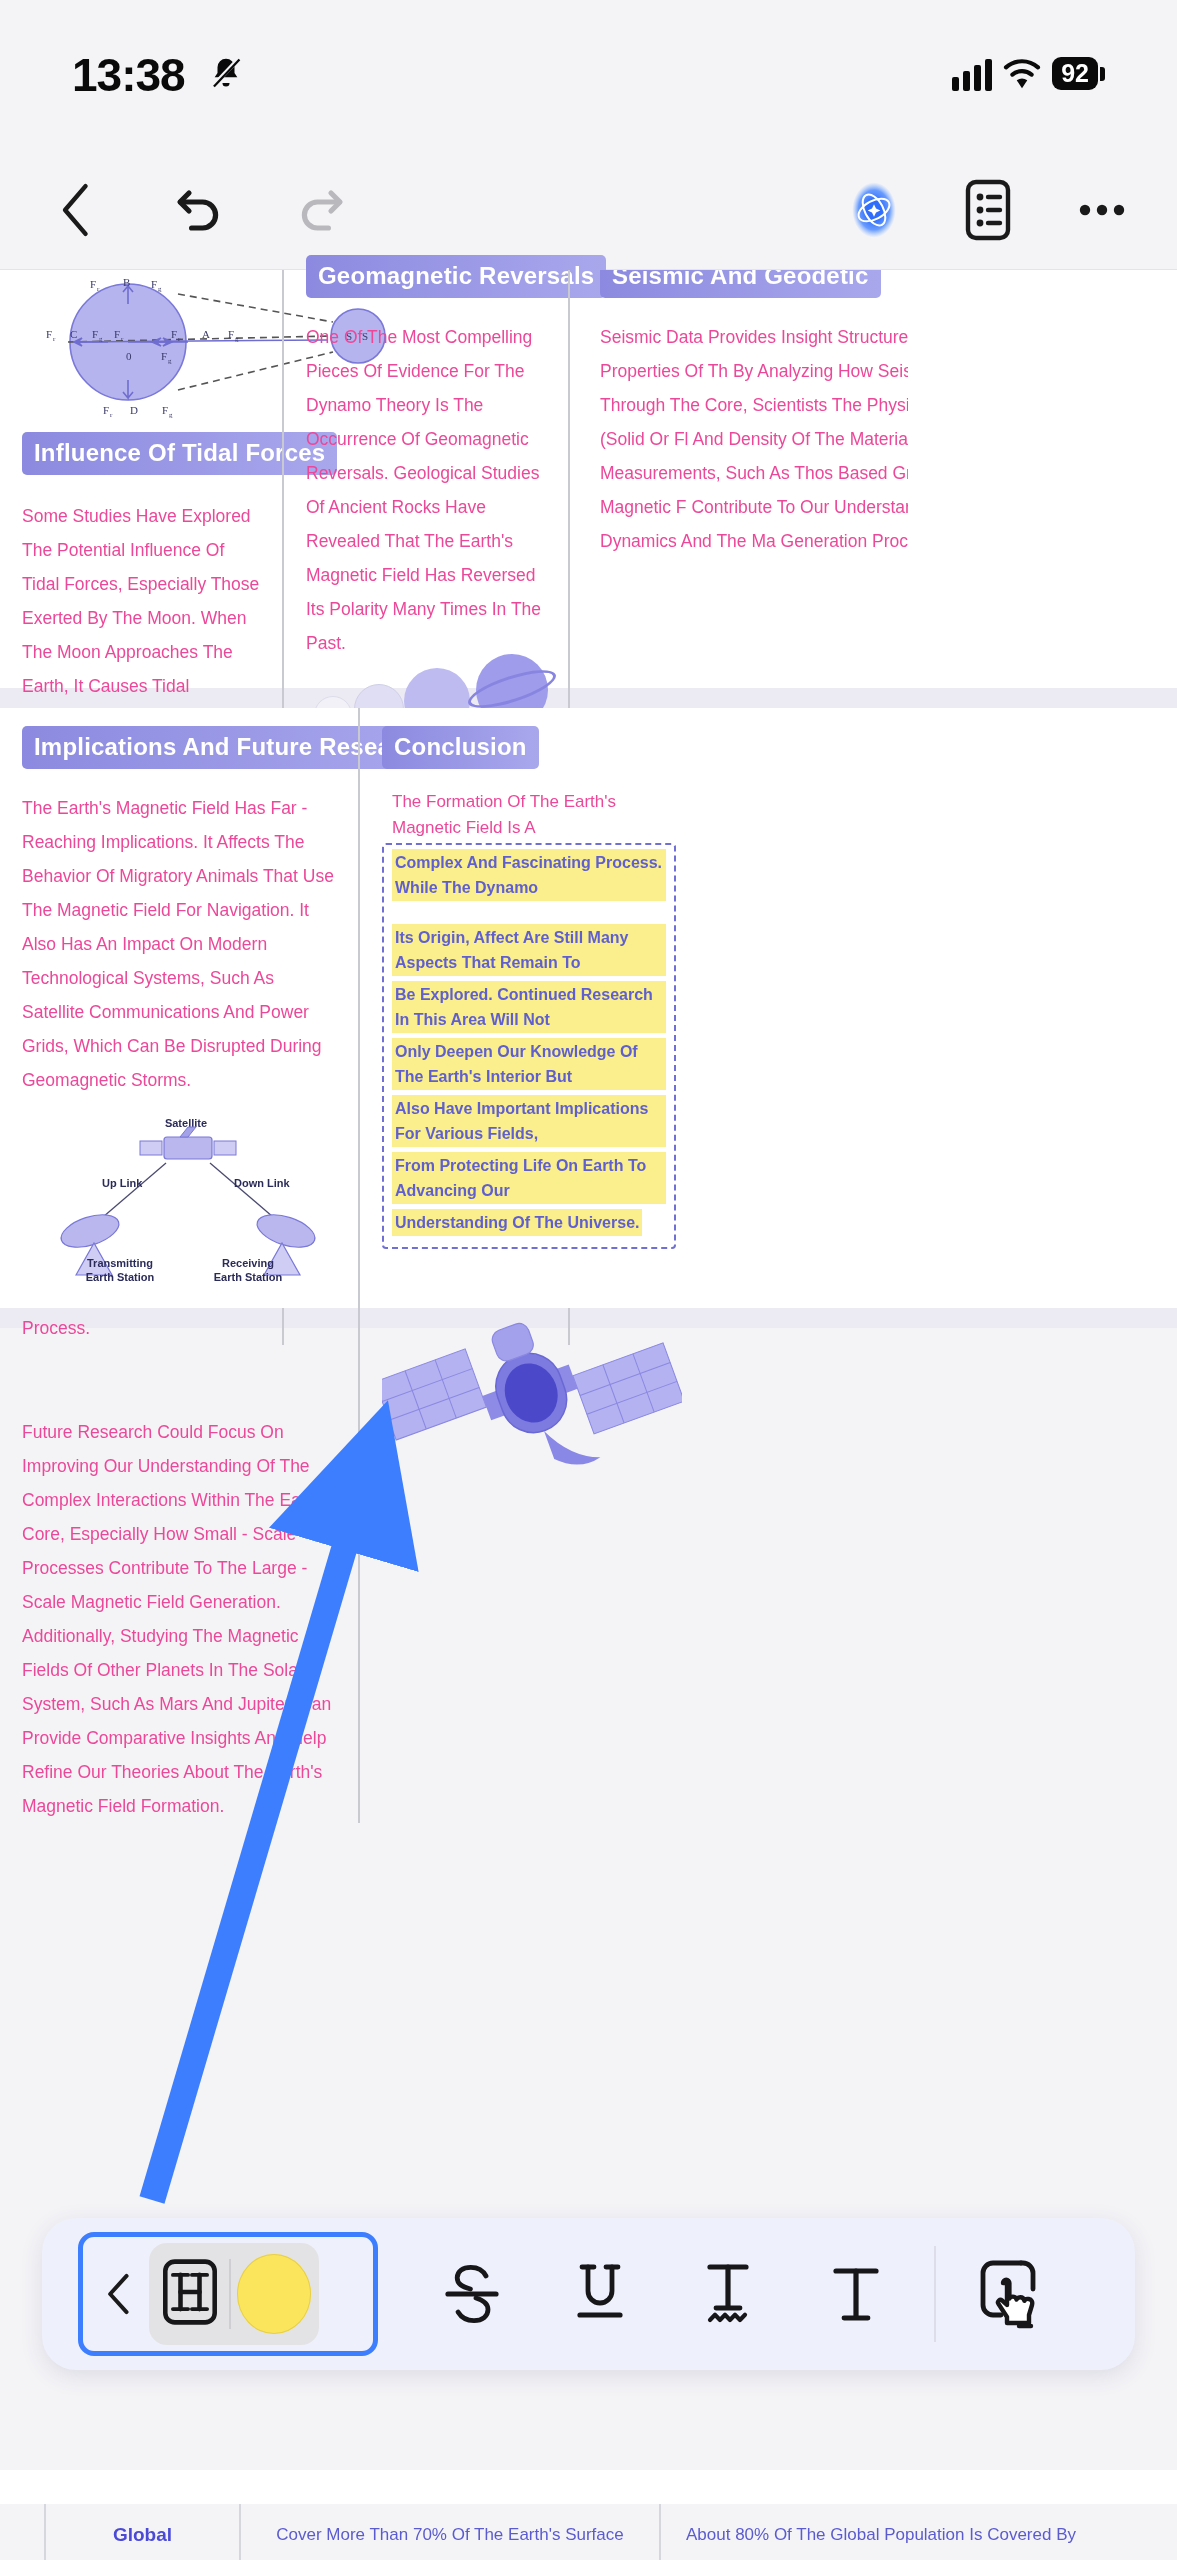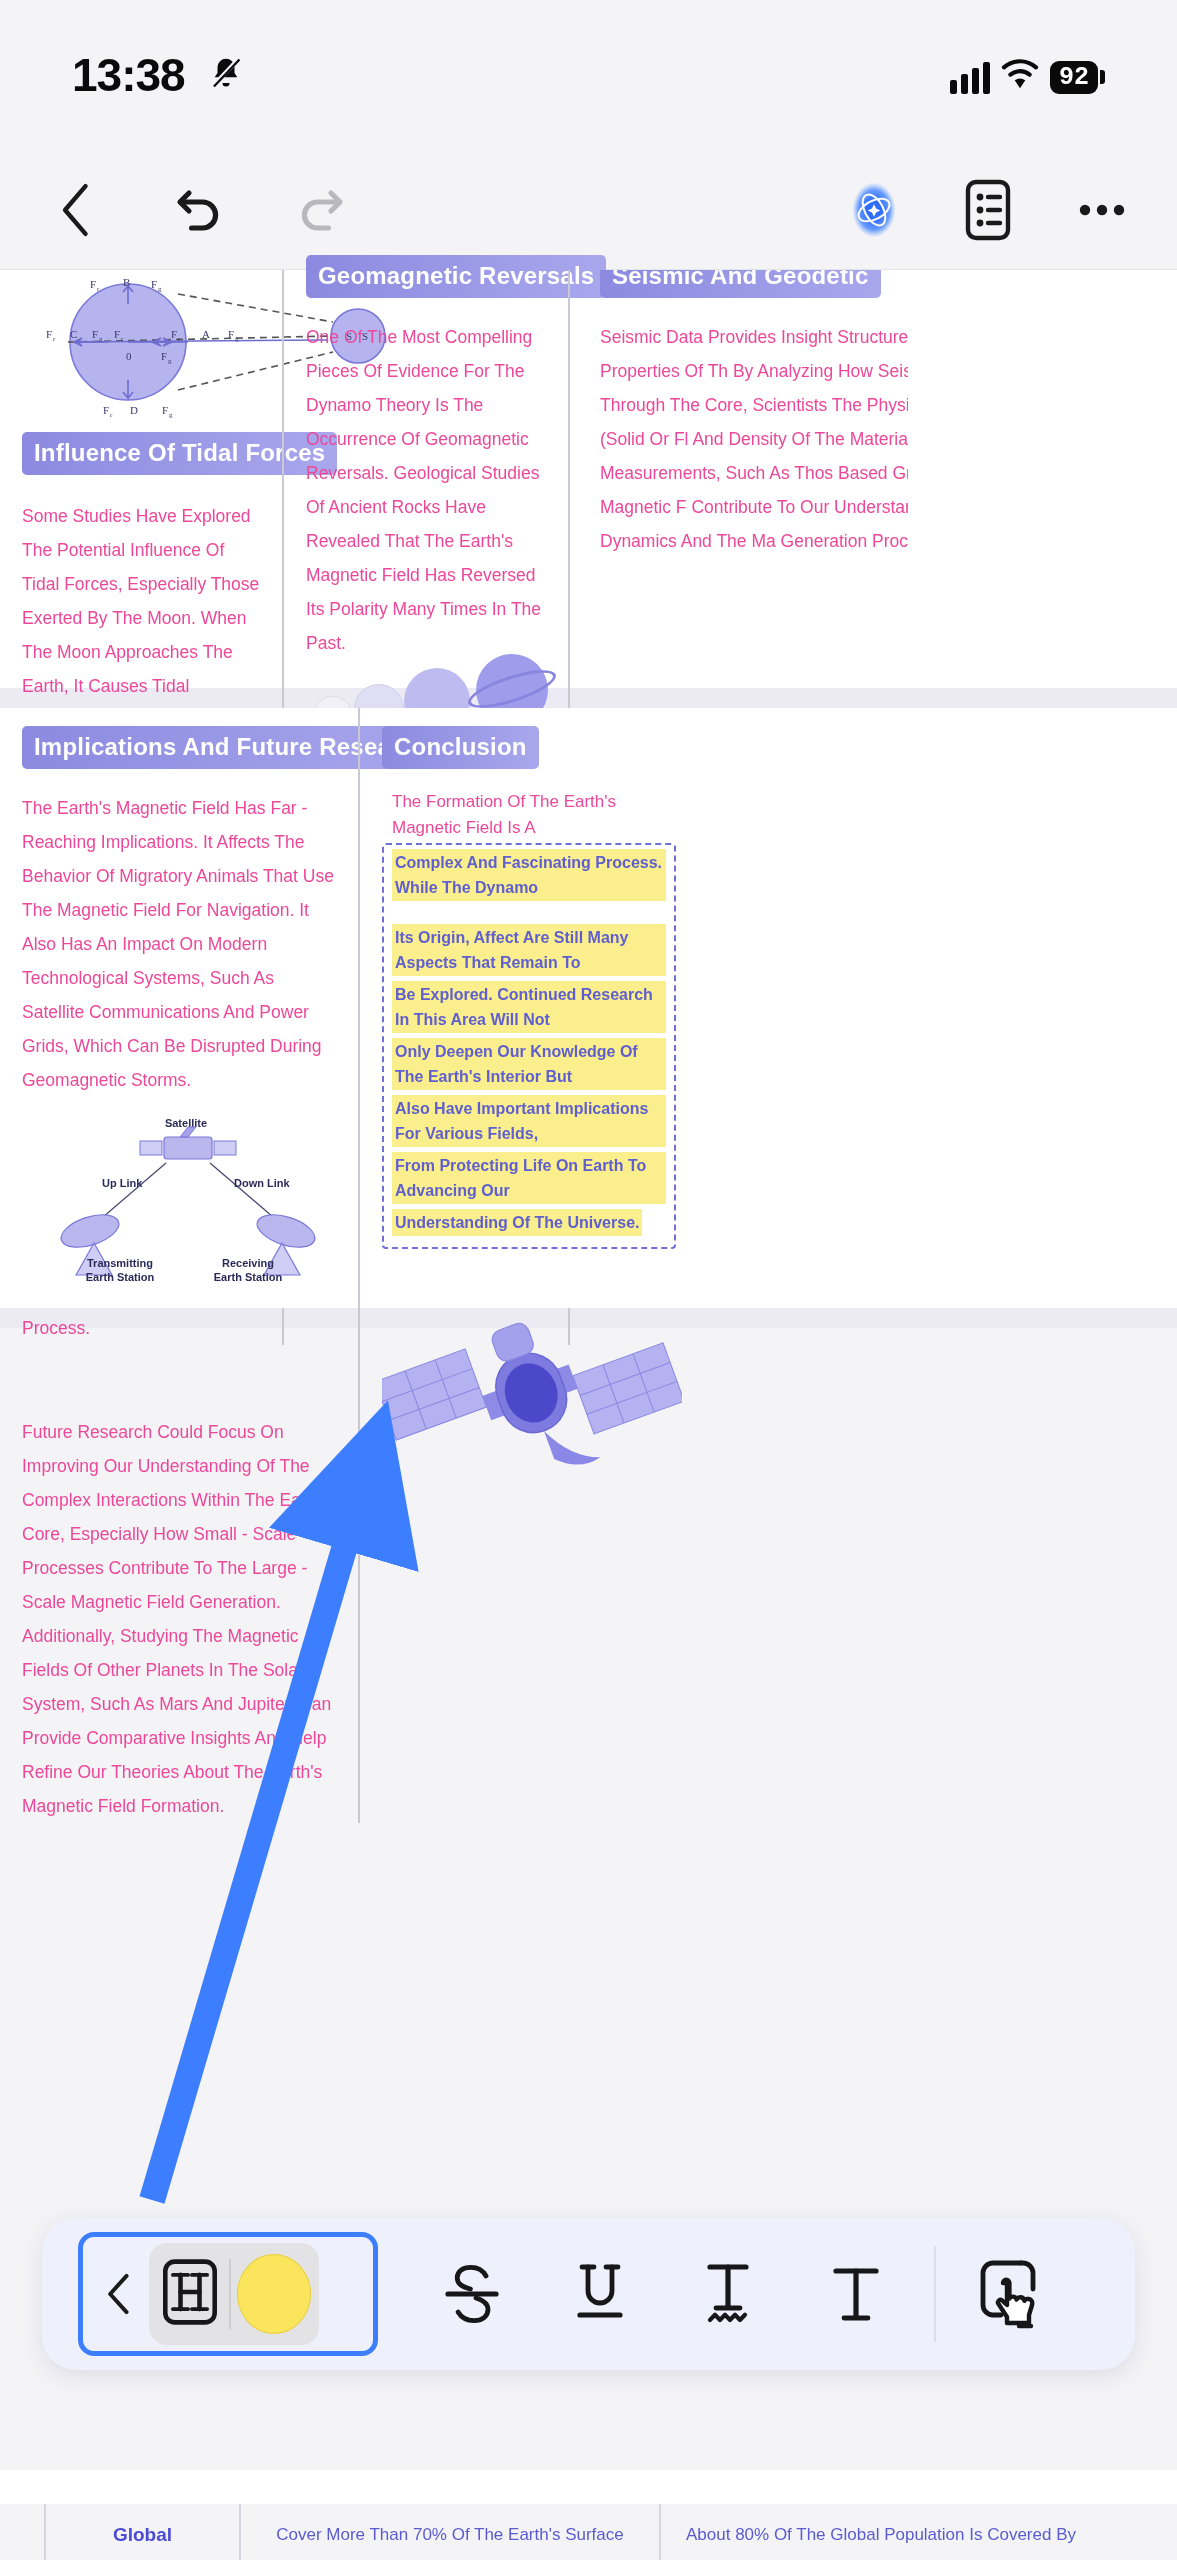--- a/index.html
+++ b/index.html
@@ -12,21 +12,21 @@
   .screen { position: relative; width: 1177px; height: 2560px; background: #f4f4f7; }
 
   
   .statusbar {
     position: absolute; top: 0; left: 0; width: 1177px; height: 150px;
     display: flex; align-items: center; justify-content: space-between;
     padding: 0 72px; background: #f4f4f7;
   }
   .sb-left { display: flex; align-items: center; gap: 24px; }
   .sb-time { font-size: 46px; font-weight: 700; color: #0a0a0a; letter-spacing: -1px; }
-  .sb-right { display: flex; align-items: flex-end; gap: 10px; font-family: Liberation Mono, monospace; }
+  .sb-right { display: flex; align-items: flex-start; gap: 10px; }
   .bars { display: flex; align-items: flex-end; gap: 4px; height: 34px; }
   .bars i { display: block; width: 7px; background: #0a0a0a; border-radius: 2px; }
   .bars i:nth-child(1) { height: 14px; }
   .bars i:nth-child(2) { height: 20px; }
   .bars i:nth-child(3) { height: 26px; }
   .bars i:nth-child(4) { height: 32px; }
   .batt {
     display: flex; align-items: center;
   }
   .batt-body {

